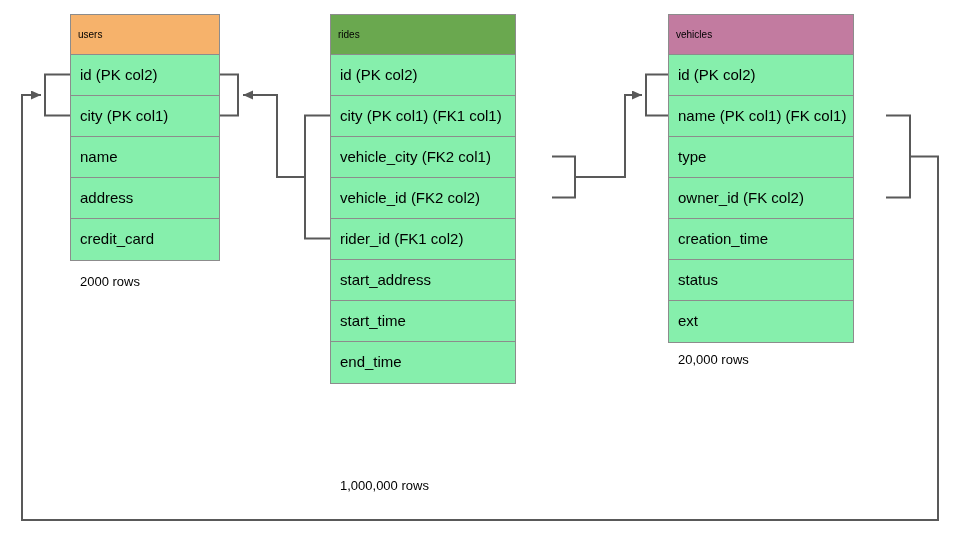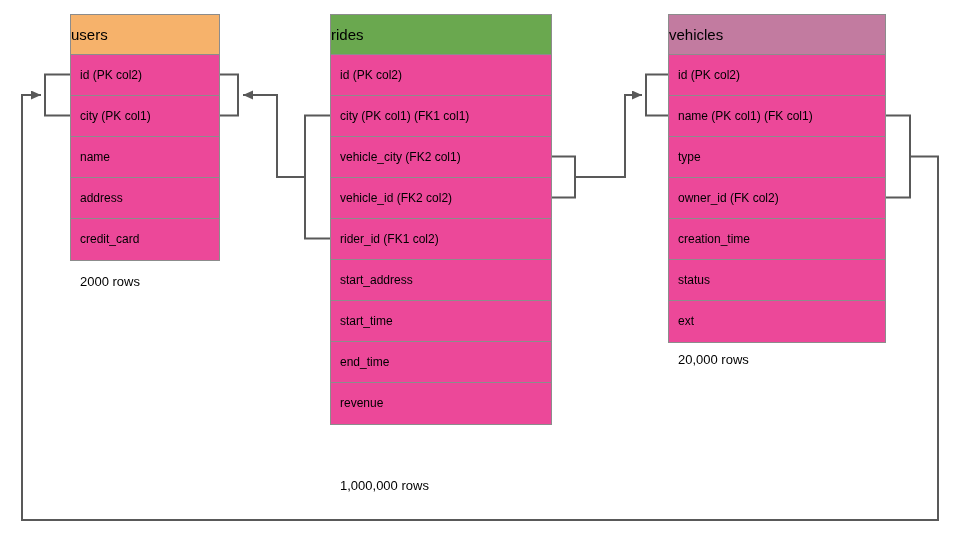--- a/index.html
+++ b/index.html
@@ -24,39 +24,39 @@
   }
   .db-table {
     position: absolute;
     background: #ffffff;
     border: 1px solid #8c8c8c;
     box-sizing: border-box;
   }
   .db-table .thead {
     height: 40px;
     line-height: 40px;
-    padding-left: 0;
-    font-size: 15px;
+    padding-left: 7px;
+    font-size: 10px;
     color: #000000;
     border-bottom: 1px solid #8c8c8c;
     box-sizing: border-box;
     white-space: nowrap;
     overflow: hidden;
   }
   .db-table .trow {
     height: 41px;
     line-height: 40px;
     padding-left: 9px;
-    font-size: 12px;
+    font-size: 15px;
     color: #000000;
     border-bottom: 1px solid #8c8c8c;
     box-sizing: border-box;
     white-space: nowrap;
     overflow: hidden;
-    background: #ec4899;
+    background: #86efac;
   }
   .db-table .trow:last-child {
     border-bottom: none;
   }
   .rowcount {
     position: absolute;
     font-size: 13px;
     color: #000000;
     white-space: nowrap;
   }
@@ -92,35 +92,34 @@
   <div class="db-table" style="left:70px; top:14px; width:150px;">
     <div class="thead" style="background: rgb(246, 178, 107);">users</div>
     <div class="trow">id (PK col2)</div>
     <div class="trow">city (PK col1)</div>
     <div class="trow">name</div>
     <div class="trow">address</div>
     <div class="trow">credit_card</div>
   </div>
   <div class="rowcount" style="left:80px; top:274px;">2000 rows</div>
 
-  <div class="db-table" style="left:330px; top:14px; width:222px;">
+  <div class="db-table" style="left:330px; top:14px; width:186px;">
     <div class="thead" style="background: rgb(106, 168, 79);">rides</div>
     <div class="trow">id (PK col2)</div>
     <div class="trow">city (PK col1) (FK1 col1)</div>
     <div class="trow">vehicle_city (FK2 col1)</div>
     <div class="trow">vehicle_id (FK2 col2)</div>
     <div class="trow">rider_id (FK1 col2)</div>
     <div class="trow">start_address</div>
     <div class="trow">start_time</div>
     <div class="trow">end_time</div>
-    <div class="trow">revenue</div>
   </div>
   <div class="rowcount" style="left:340px; top:478px;">1,000,000 rows</div>
 
-  <div class="db-table" style="left:668px; top:14px; width:218px;">
+  <div class="db-table" style="left:668px; top:14px; width:186px;">
     <div class="thead" style="background: rgb(194, 123, 160);">vehicles</div>
     <div class="trow">id (PK col2)</div>
     <div class="trow">name (PK col1) (FK col1)</div>
     <div class="trow">type</div>
     <div class="trow">owner_id (FK col2)</div>
     <div class="trow">creation_time</div>
     <div class="trow">status</div>
     <div class="trow">ext</div>
   </div>
   <div class="rowcount" style="left:678px; top:352px;">20,000 rows</div>

